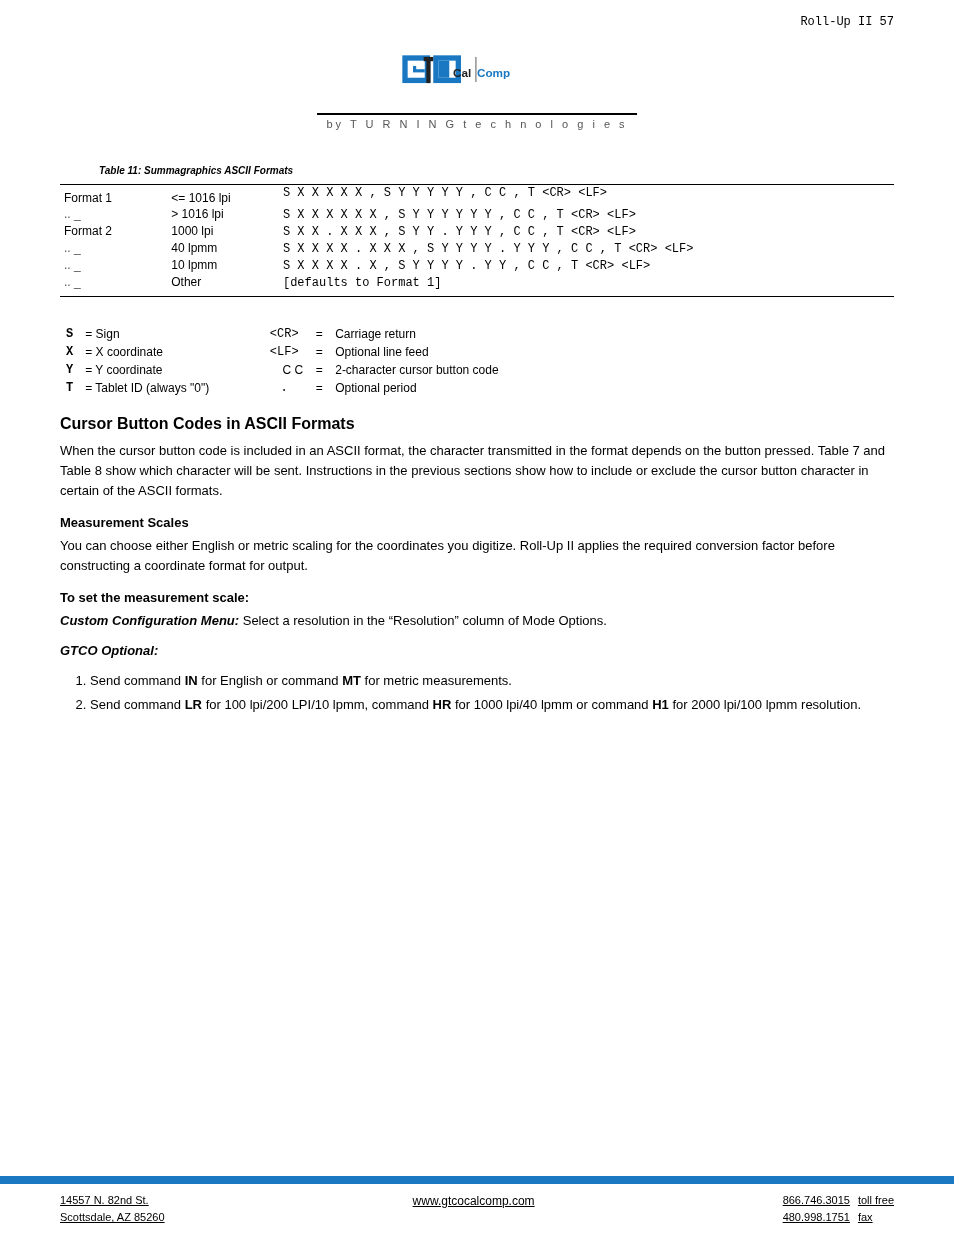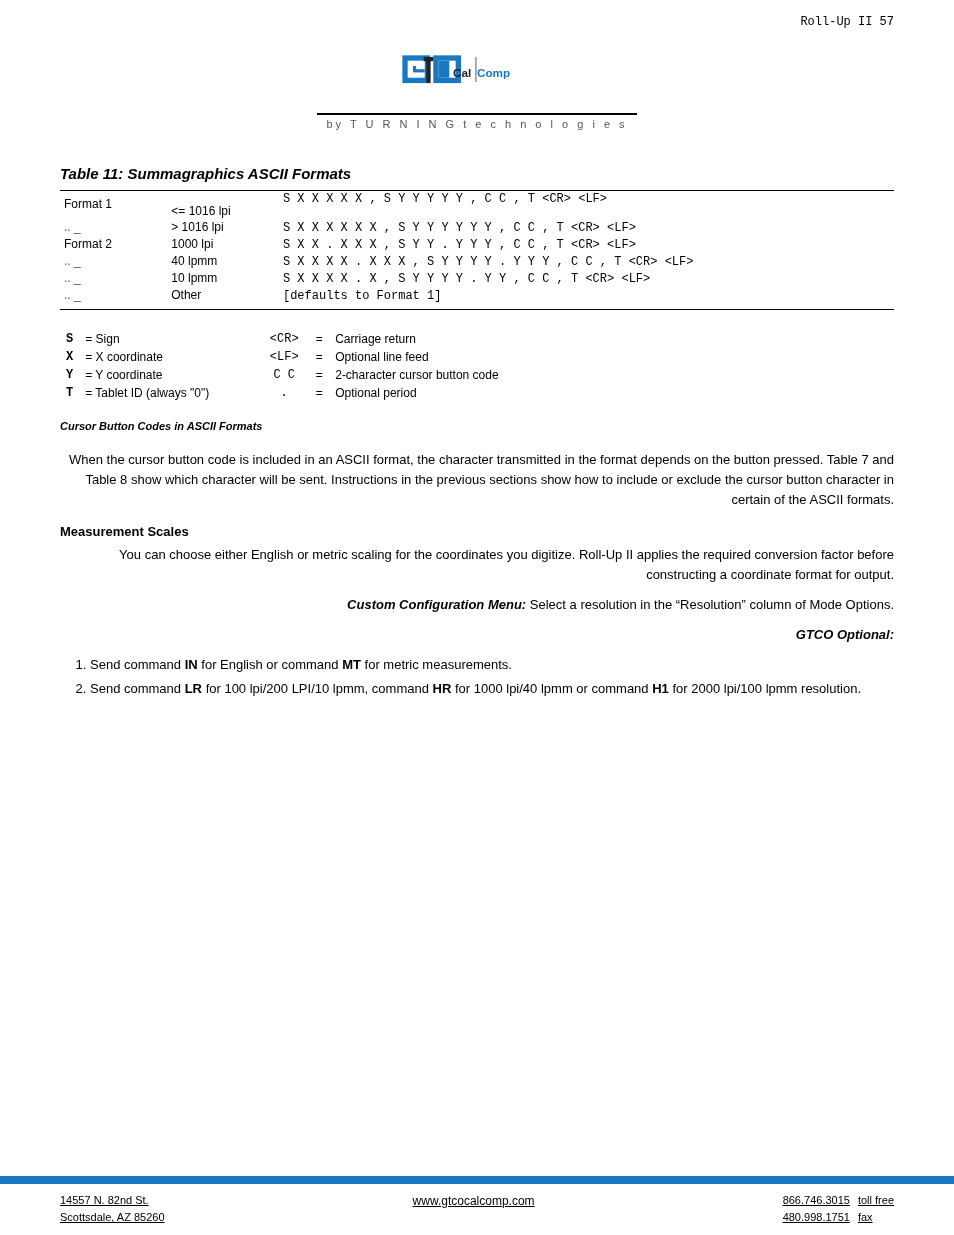--- a/index.html
+++ b/index.html
@@ -53,29 +53,30 @@
       margin: 2px auto 3px auto;
     }
     .logo-subtitle {
       font-size: 11px;
       letter-spacing: 3px;
       color: #555;
       text-align: center;
     }
     
     .table-title {
-      font-size: 15px;
+      font-size: 10px;
       font-weight: bold;
       font-style: italic;
       margin-bottom: 8px;
+      margin-left: 39px;
     }
     .ascii-table {
       width: 100%;
       border-collapse: collapse;
-      margin-bottom: 20px;
+      margin-bottom: 28px;
       font-size: 12px;
     }
     .ascii-table .top-border {
       border-top: 1.5px solid #000;
     }
     .ascii-table td {
       padding: 1px 4px;
       vertical-align: top;
     }
     .monospace {
@@ -88,35 +89,34 @@
       font-size: 12px;
       margin-bottom: 16px;
     }
     .legend-table td {
       padding: 2px 6px;
       vertical-align: top;
     }
     
     .section-heading-italic {
       font-weight: bold;
-      font-style: italic;
-      font-size: 11px;
-      margin: 10px 0 18px 0;
+      font-size: 16px;
+      margin: 10px 0 8px 0;
     }
     .section-heading-bold {
       font-weight: bold;
       font-size: 13px;
       margin: 14px 0 6px 0;
     }
     
     .body-text {
       font-size: 13px;
       line-height: 1.55;
       margin-bottom: 10px;
-      text-align: right;
+      text-align: left;
     }
     .bold-label {
       font-weight: bold;
       font-style: italic;
     }
     
     .numbered-list {
       margin-left: 30px;
       margin-bottom: 10px;
     }
@@ -209,21 +209,21 @@
   <div class="main-content">
 
     <div class="table-title">Table 11: Summagraphics ASCII Formats</div>
 
     <table class="ascii-table">
       <tbody>
         <tr class="top-border">
           <td style="border-top:1.5px solid #000; padding-top:6px;">
             <span class="format-label">Format 1</span>
           </td>
-          <td style="border-top:1.5px solid #000; padding-top:13px; white-space:nowrap;">
+          <td style="border-top:1.5px solid #000; padding-top:6px; white-space:nowrap;">
             <span class="lpi-label">&lt;= 1016 lpi</span>
           </td>
           <td style="border-top:1.5px solid #000; padding-top:0;">
             <span class="monospace">S X X X X X , S Y Y Y Y Y , C C , T &lt;CR&gt; &lt;LF&gt;</span>
           </td>
         </tr>
         <tr>
           <td><span class="format-sub">.. _</span></td>
           <td style="white-space:nowrap;"><span class="lpi-label">&gt; 1016 lpi</span></td>
           <td><span class="monospace">S X X X X X X , S Y Y Y Y Y Y , C C , T &lt;CR&gt; &lt;LF&gt;</span></td>
@@ -263,40 +263,41 @@
         <tr>
           <td style="font-weight:bold; font-family:'Courier New',monospace; text-align:center;">X</td>
           <td>= X coordinate</td>
           <td style="font-family:'Courier New',monospace; text-align:center;">&lt;LF&gt;</td>
           <td style="text-align:center;">=</td>
           <td>Optional line feed</td>
         </tr>
         <tr>
           <td style="font-weight:bold; font-family:'Courier New',monospace; text-align:center;">Y</td>
           <td>= Y coordinate</td>
-          <td style="font-family:Liberation Mono, monospace; text-align:center;margin-top:45px;">C C</td>
+          <td style="font-family:Liberation Sans, sans-serif; text-align:right;margin-top:45px;">C C</td>
           <td style="text-align:center;">=</td>
           <td>2-character cursor button code</td>
         </tr>
         <tr>
           <td style="font-weight:bold; font-family:'Courier New',monospace; text-align:center;">T</td>
           <td>= Tablet ID (always "0")</td>
           <td style="font-family:'Courier New',monospace; text-align:center;">.</td>
           <td style="text-align:center;">=</td>
           <td>Optional period</td>
         </tr>
       </tbody>
     </table>
 
     <div class="section-heading-italic">Cursor Button Codes in ASCII Formats</div>
     <p class="body-text">When the cursor button code is included in an ASCII format, the character transmitted in the format depends on the button pressed.  Table 7 and Table 8 show which character will be sent.  Instructions in the previous sections show how to include or exclude the cursor button character in certain of the ASCII formats.</p>
 
     <div class="section-heading-bold">Measurement Scales</div>
     <p class="body-text">You can choose either English or metric scaling for the coordinates you digitize.  Roll-Up II applies the required conversion factor before constructing a coordinate format for output.</p>
 
+    <div class="section-heading-bold">To set the measurement scale:</div>
 
     <p class="body-text">
       <span class="bold-label">Custom Configuration Menu:</span><span> Select a resolution in the “Resolution” column of Mode Options.</span>
     </p>
 
     <p class="body-text">
       <span class="bold-label">GTCO Optional:</span>
     </p>
 
     <ol class="numbered-list">

